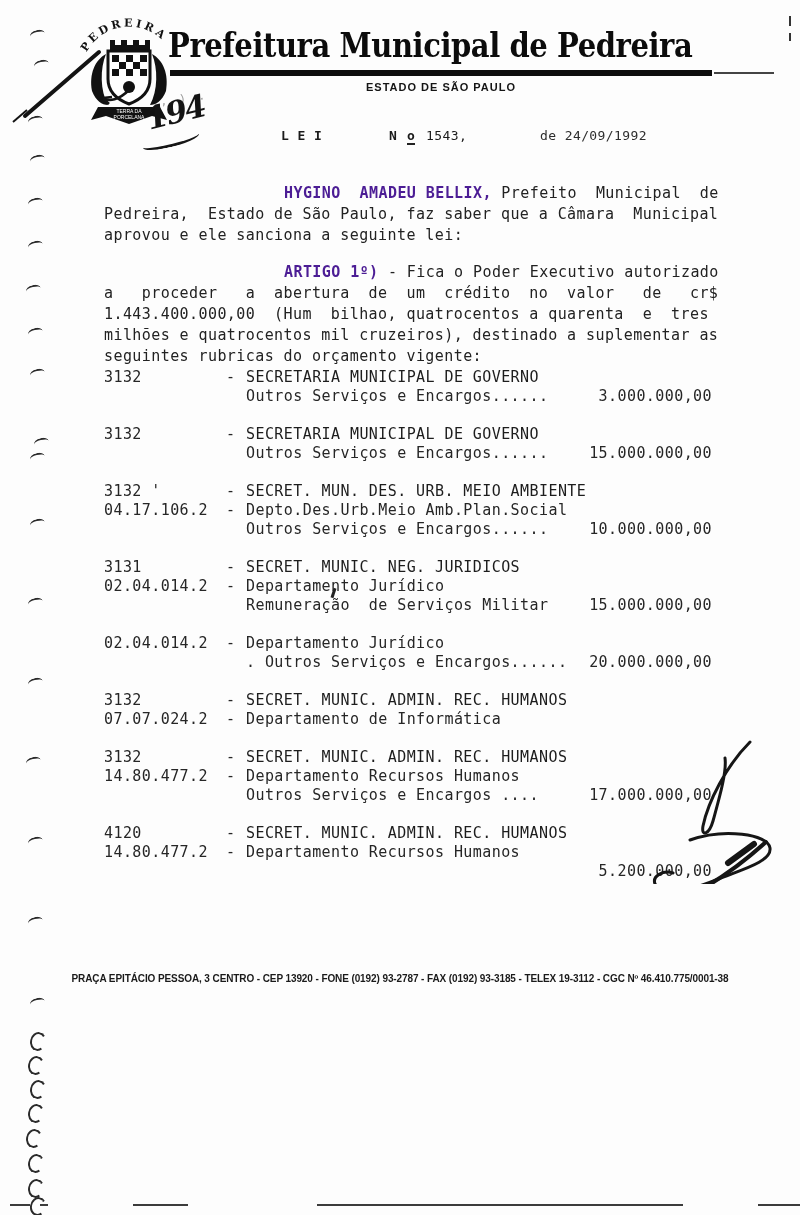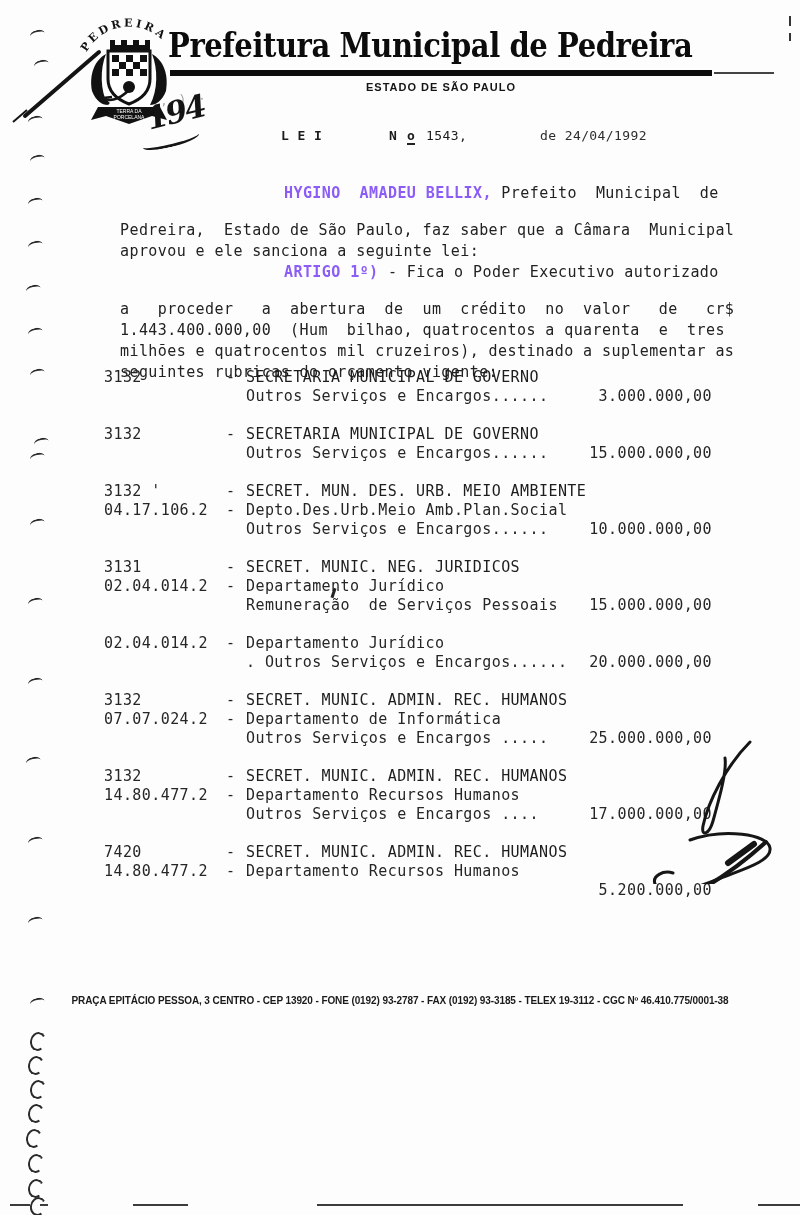--- a/index.html
+++ b/index.html
@@ -30,38 +30,38 @@
   .law-date{position:absolute;left:540px;color:#2d2d2d}
   
   .hand-number{
     left:146px;top:94px;font-family:"DejaVu Serif",serif;font-style:italic;font-weight:bold;
     font-size:31px;color:#141414;transform:rotate(-14deg);letter-spacing:-2px;
   }
   .hand-underline{left:142px;top:134px;width:58px;height:10px;border-bottom:3px solid #161616;border-radius:0 0 60% 40%;transform:rotate(-12deg)}
   .pencil{left:160px;top:92px;font-size:11px;color:#9a9a9a;transform:rotate(-8deg);letter-spacing:3px}
   
   .para{left:104px;width:640px;font-size:15px;letter-spacing:.42px;line-height:21px;color:#222}
-  .para pre{margin:16px;font:inherit;letter-spacing:inherit;white-space:pre}
+  .para pre{margin:0;font:inherit;letter-spacing:inherit;white-space:pre}
   .pline{white-space:pre}
   .pindent{display:inline-block;width:180px}
-  .pbold{font-weight:bold;color:#8b5cf6}
+  .pbold{font-weight:bold;color:#4c1d95}
   .para1{top:183px}
   .para2{top:262px}
   
   .items{left:104px;top:368px;width:616px;font-size:15px;letter-spacing:.42px;color:#262626}
   .item{margin-bottom:19px}
   .irow{height:19px;line-height:19px;white-space:pre}
   .icode{display:inline-block;width:122px}
   .idash{display:inline-block;width:20px}
   .idept{color:#1d1d1d}
   .irow3{padding-left:142px;position:relative}
   .ivalue{position:absolute;right:8px;top:0}
   
   .footer{
-    left:0;top:995px;width:800px;text-align:center;
+    left:0;top:973px;width:800px;text-align:center;
     font-family:"Liberation Sans",sans-serif;font-weight:bold;font-size:10px;
     letter-spacing:-0.1px;color:#1a1a1a;
   }
   
   .mdash{position:absolute;width:15px;height:7px;border-top:2.5px solid #2a2a2a;border-radius:50%;transform:rotate(-14deg)}
   .mcurl{position:absolute;width:12px;height:15px;border:2.5px solid #2a2a2a;border-right-color:transparent;border-radius:50%;transform:rotate(12deg)}
   .bseg{position:absolute;height:2px;background:#3c3c3c;top:1204px}
   .tr-tick{position:absolute;width:2px;background:#333}
   .item4-tick{left:332px;top:588px;width:3px;height:10px;background:#222;transform:rotate(18deg)}
 </style>
@@ -117,21 +117,21 @@
 
 <div class="abs pencil">, ) .</div>
 <div class="abs hand-number">194</div>
 <div class="abs hand-underline"></div>
 
 <div class="abs law-row">
   <span class="law-lei">L E I</span>
   <span class="law-n">N</span>
   <span class="law-ord">o</span>
   <span class="law-num">1543,</span>
-  <span class="law-date">de 24/04/1992</span>
+  <span class="law-date">de 24/09/1992</span>
 </div>
 
 <div class="abs para para1">
   <div class="pline"><span class="pindent"></span><span class="pbold">HYGINO  AMADEU BELLIX,</span><span> Prefeito  Municipal  de</span></div>
   <pre>Pedreira,  Estado de São Paulo, faz saber que a Câmara  Municipal
 aprovou e ele sanciona a seguinte lei:</pre>
 </div>
 
 <div class="abs para para2">
   <div class="pline"><span class="pindent"></span><span class="pbold">ARTIGO 1º)</span><span> - Fica o Poder Executivo autorizado</span></div>
@@ -155,42 +155,41 @@
 
   <div class="item">
     <div class="irow"><span class="icode">3132 '</span><span class="idash">-</span><span class="idept">SECRET. MUN. DES. URB. MEIO AMBIENTE</span></div>
     <div class="irow"><span class="icode">04.17.106.2</span><span class="idash">-</span><span>Depto.Des.Urb.Meio Amb.Plan.Social</span></div>
     <div class="irow irow3"><span>Outros Serviços e Encargos......</span><span class="ivalue">10.000.000,00</span></div>
   </div>
 
   <div class="item">
     <div class="irow"><span class="icode">3131</span><span class="idash">-</span><span class="idept">SECRET. MUNIC. NEG. JURIDICOS</span></div>
     <div class="irow"><span class="icode">02.04.014.2</span><span class="idash">-</span><span>Departamento Jurídico</span></div>
-    <div class="irow irow3"><span>Remuneração  de Serviços Pessoais</span><span class="ivalue">15.000.000,00</span></div>
+    <div class="irow irow3"><span>Remuneração  de Serviços Militar</span><span class="ivalue">15.000.000,00</span></div>
   </div>
 
   <div class="item">
     <div class="irow"><span class="icode">02.04.014.2</span><span class="idash">-</span><span>Departamento Jurídico</span></div>
     <div class="irow irow3"><span>. Outros Serviços e Encargos......</span><span class="ivalue">20.000.000,00</span></div>
   </div>
 
   <div class="item">
     <div class="irow"><span class="icode">3132</span><span class="idash">-</span><span class="idept">SECRET. MUNIC. ADMIN. REC. HUMANOS</span></div>
     <div class="irow"><span class="icode">07.07.024.2</span><span class="idash">-</span><span>Departamento de Informática</span></div>
-    <div class="irow irow3"><span>Outros Serviços e Encargos .....</span><span class="ivalue">25.000.000,00</span></div>
   </div>
 
   <div class="item">
     <div class="irow"><span class="icode">3132</span><span class="idash">-</span><span class="idept">SECRET. MUNIC. ADMIN. REC. HUMANOS</span></div>
     <div class="irow"><span class="icode">14.80.477.2</span><span class="idash">-</span><span>Departamento Recursos Humanos</span></div>
     <div class="irow irow3"><span>Outros Serviços e Encargos ....</span><span class="ivalue">17.000.000,00</span></div>
   </div>
 
   <div class="item">
-    <div class="irow"><span class="icode">7420</span><span class="idash">-</span><span class="idept">SECRET. MUNIC. ADMIN. REC. HUMANOS</span></div>
+    <div class="irow"><span class="icode">4120</span><span class="idash">-</span><span class="idept">SECRET. MUNIC. ADMIN. REC. HUMANOS</span></div>
     <div class="irow"><span class="icode">14.80.477.2</span><span class="idash">-</span><span>Departamento Recursos Humanos</span></div>
     <div class="irow irow3"><span class="ivalue">5.200.000,00</span></div>
   </div>
 
 </div>
 
 <svg class="abs" style="left:628px;top:722px" width="172" height="162" viewBox="0 0 172 162">
   <path d="M122 20 C98 44 80 80 75 104 C73 115 81 113 85 99 C91 77 99 50 97 36" fill="none" stroke="#161616" stroke-width="3" stroke-linecap="round"></path>
   <path d="M62 118 C96 106 140 112 142 126 C144 140 112 148 88 158 C62 169 32 172 27 162 C24 154 35 148 45 151" fill="none" stroke="#161616" stroke-width="3" stroke-linecap="round"></path>
   <path d="M138 120 C118 138 92 158 66 171" fill="none" stroke="#161616" stroke-width="4" stroke-linecap="round"></path>

